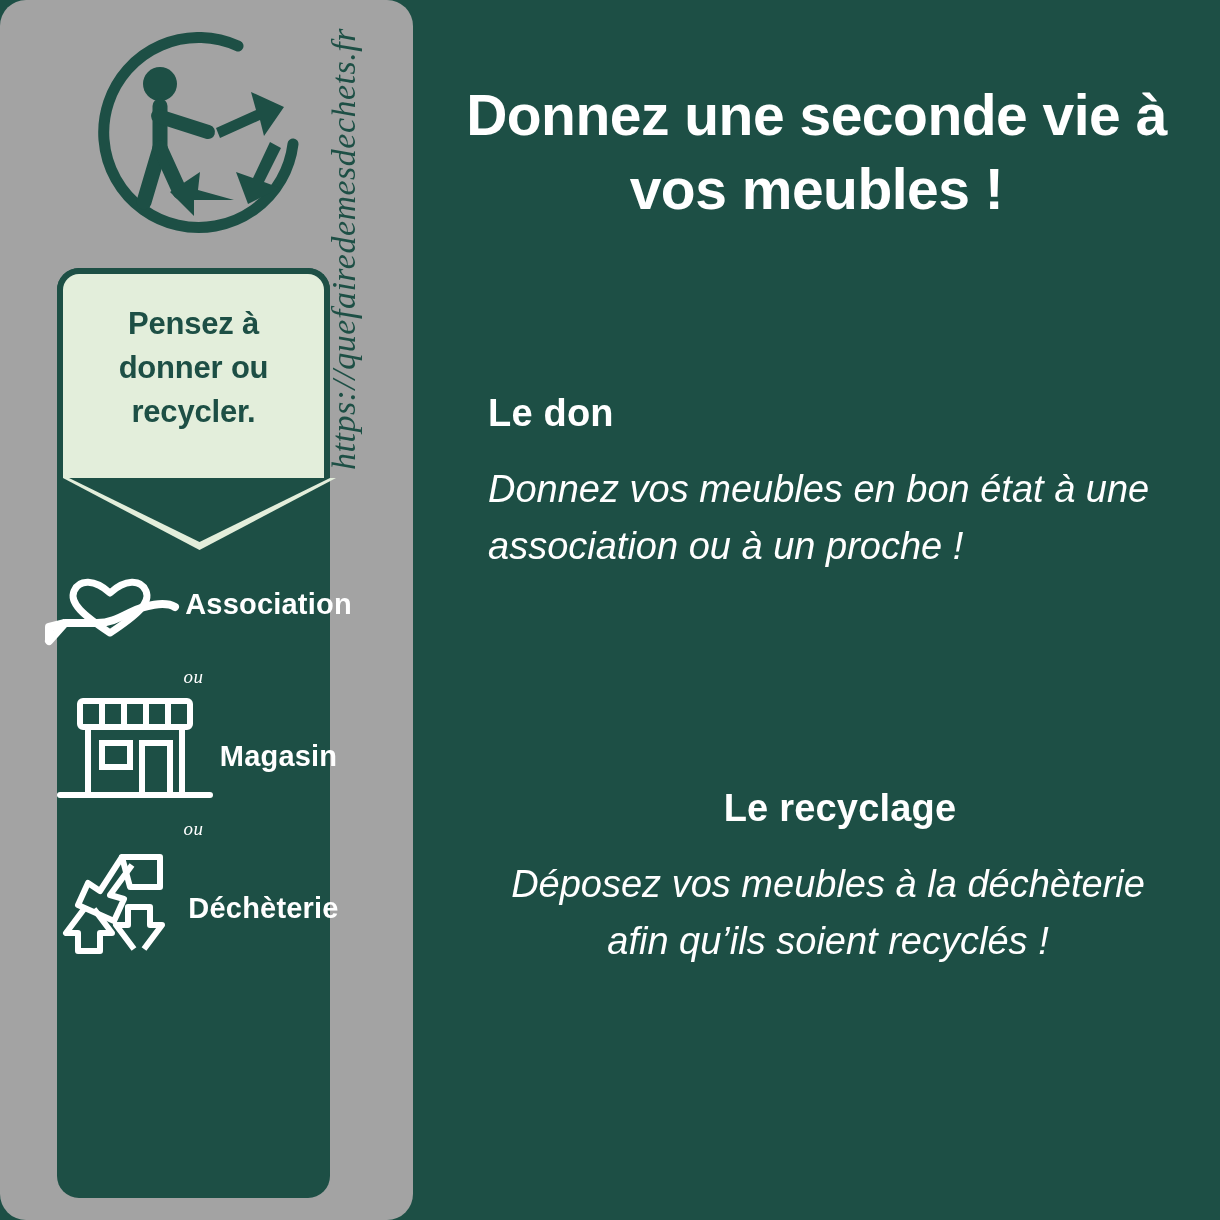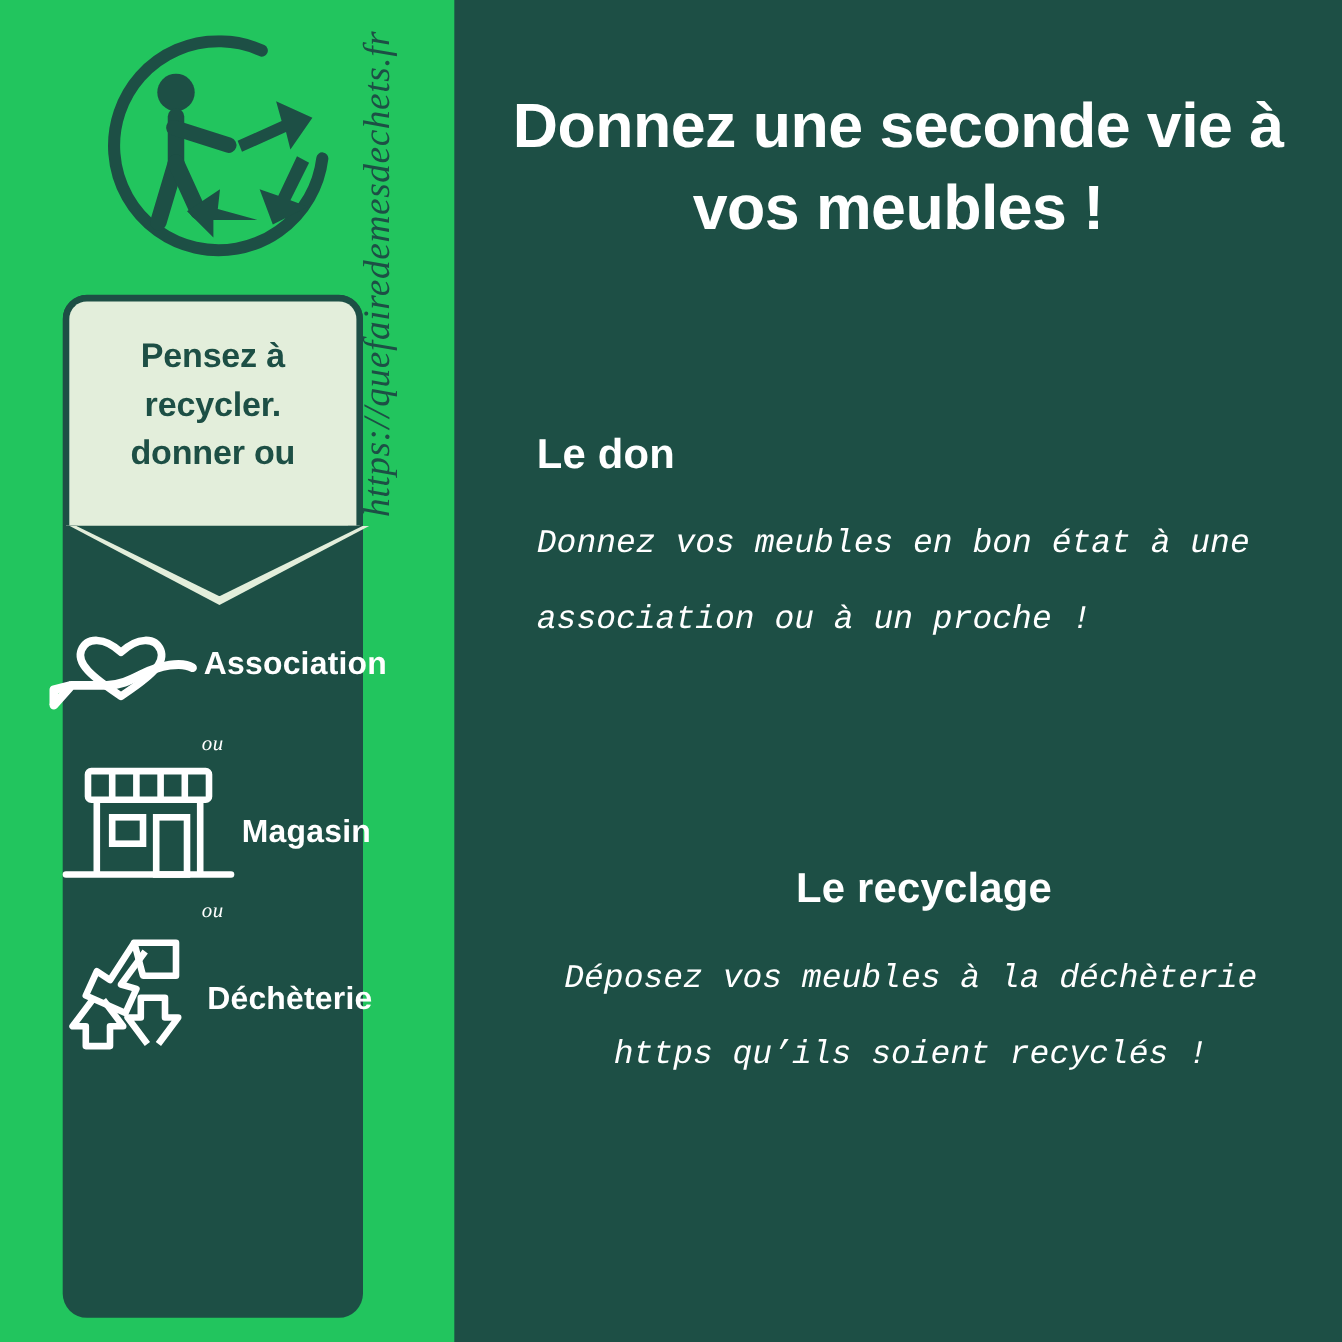--- a/index.html
+++ b/index.html
@@ -17,22 +17,23 @@
     width: 1220px;
     height: 1220px;
     background: #1d4f45;
     display: flex;
   }
   
   .left-panel {
     position: relative;
     width: 413px;
     height: 1220px;
-    background: #22c55e;
+    background: #a3a3a3;
     flex: 0 0 413px;
+    border-radius: 26px;
   }
   .logo-wrap {
     position: absolute;
     left: 88px;
     top: 32px;
     width: 230px;
     height: 205px;
   }
   .banner {
     position: absolute;
@@ -162,24 +163,24 @@
   }
   .section.don { top: 380px; }
   .section.recyclage { top: 775px; text-align: center; }
   .section-title {
     font-weight: bold;
     font-size: 38px;
     margin-bottom: 26px;
     letter-spacing: 0.2px;
   }
   .section-body {
-    font-size: 30px;
-    line-height: 69px;
+    font-size: 38px;
+    line-height: 57px;
     font-style: italic;
-    font-family: Liberation Mono, monospace;
+    font-family: Liberation Sans, sans-serif;
     font-weight: 300;
     max-width: 680px;
   }
 </style>
 </head>
 <body>
 
 <div class="poster">
 
   <div class="left-panel">
@@ -200,22 +201,22 @@
         <path d="M128 96 L168 78 L163 60 L196 75 L176 104 L172 88 L132 106 Z" fill="#1d4f45"></path>
         <path d="M182 110 L165 146 L148 140 L160 172 L192 156 L176 150 L193 116 Z" fill="#1d4f45"></path>
         <path d="M146 168 L110 158 L112 140 L82 160 L106 184 L106 168 Z" fill="#1d4f45"></path>
       </svg>
     </div>
 
     <div class="banner">
       <div class="banner-head">
         <div class="banner-head-text">
           <div>Pensez à</div>
+          <div>donner ou</div>
           <div>recycler.</div>
-          <div>donner ou</div>
         </div>
         <div class="banner-notch">
           <div class="banner-notch-inner"></div>
         </div>
       </div>
 
       <div class="steps">
 
         <div class="step">
           <div class="step-icon">
@@ -272,17 +273,17 @@
 
     <div class="headline">Donnez une seconde vie à vos meubles !</div>
 
     <div class="section don">
       <div class="section-title">Le don</div>
       <div class="section-body">Donnez vos meubles en bon état à une association ou à un proche !</div>
     </div>
 
     <div class="section recyclage">
       <div class="section-title">Le recyclage</div>
-      <div class="section-body">Déposez vos meubles à la déchèterie https qu’ils soient recyclés !</div>
+      <div class="section-body">Déposez vos meubles à la déchèterie afin qu’ils soient recyclés !</div>
     </div>
 
   </div>
 </div>
 
 </body></html>

